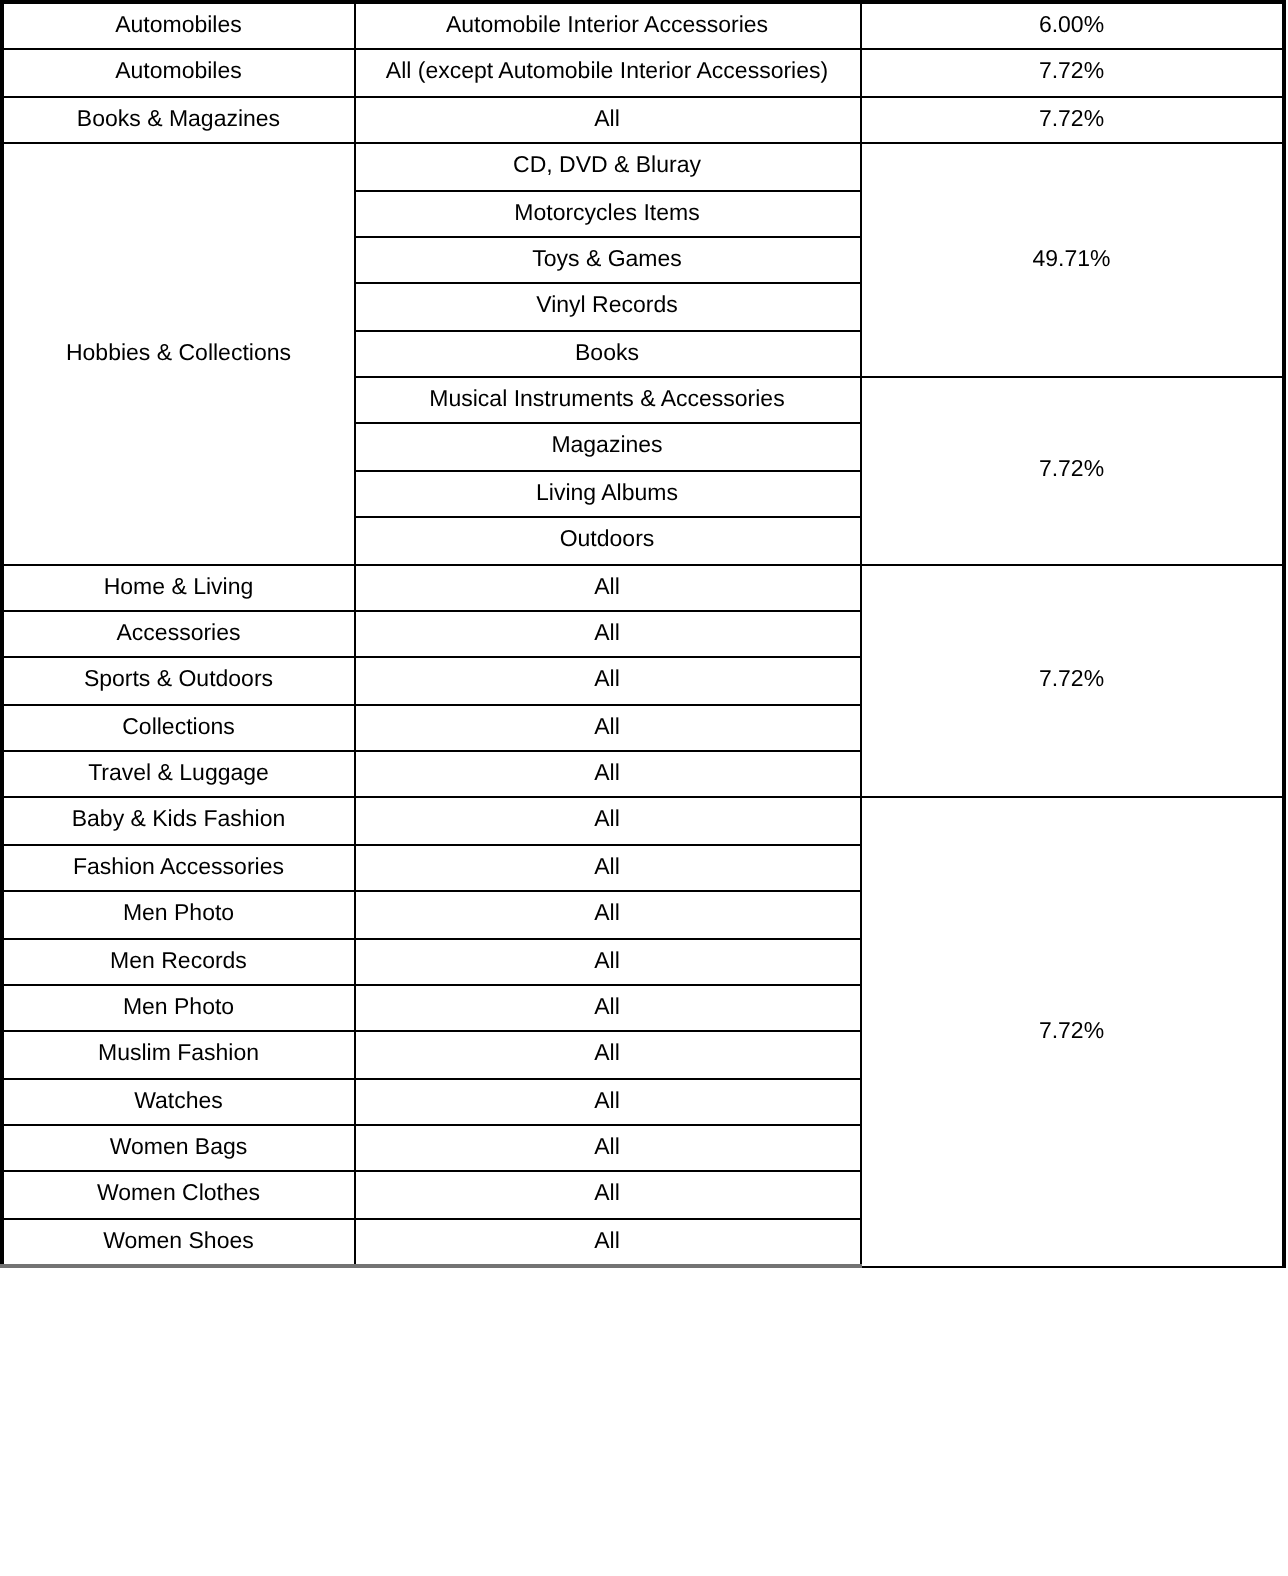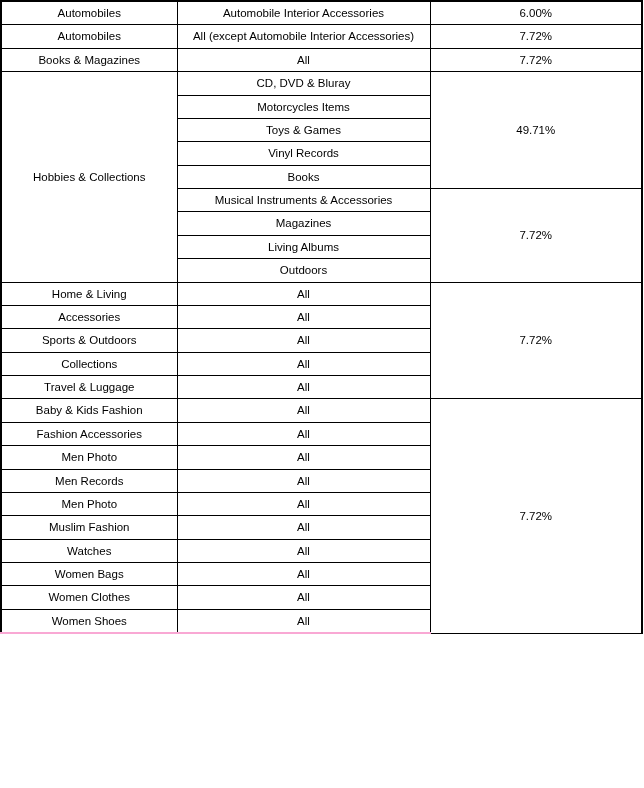--- a/index.html
+++ b/index.html
@@ -30,21 +30,21 @@
   table.fee-table td {
     border: 1px solid #000000;
     font-size: 11.5px;
     line-height: 1.25;
     text-align: center;
     vertical-align: middle;
     padding: 4px 3px;
     color: #000;
   }
   table.fee-table tr:last-child td {
-    border-bottom: 2px solid #f9a8d4;
+    border-bottom: 2px solid #737373;
   }
   col.c1 { width: 176px; }
   col.c2 { width: 253px; }
   col.c3 { width: 212px; }
 </style>
 </head>
 <body>
 
 <div class="page">
   <table class="fee-table">

